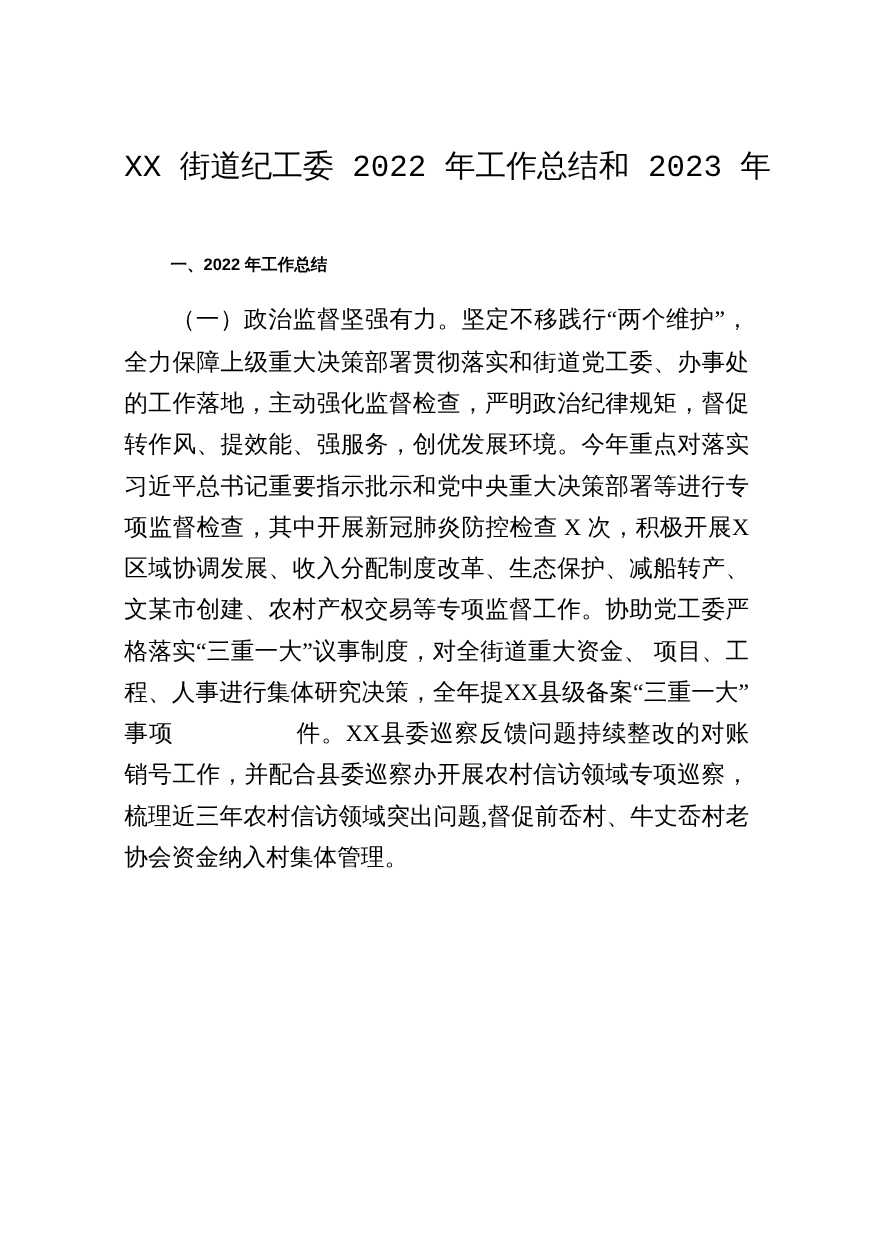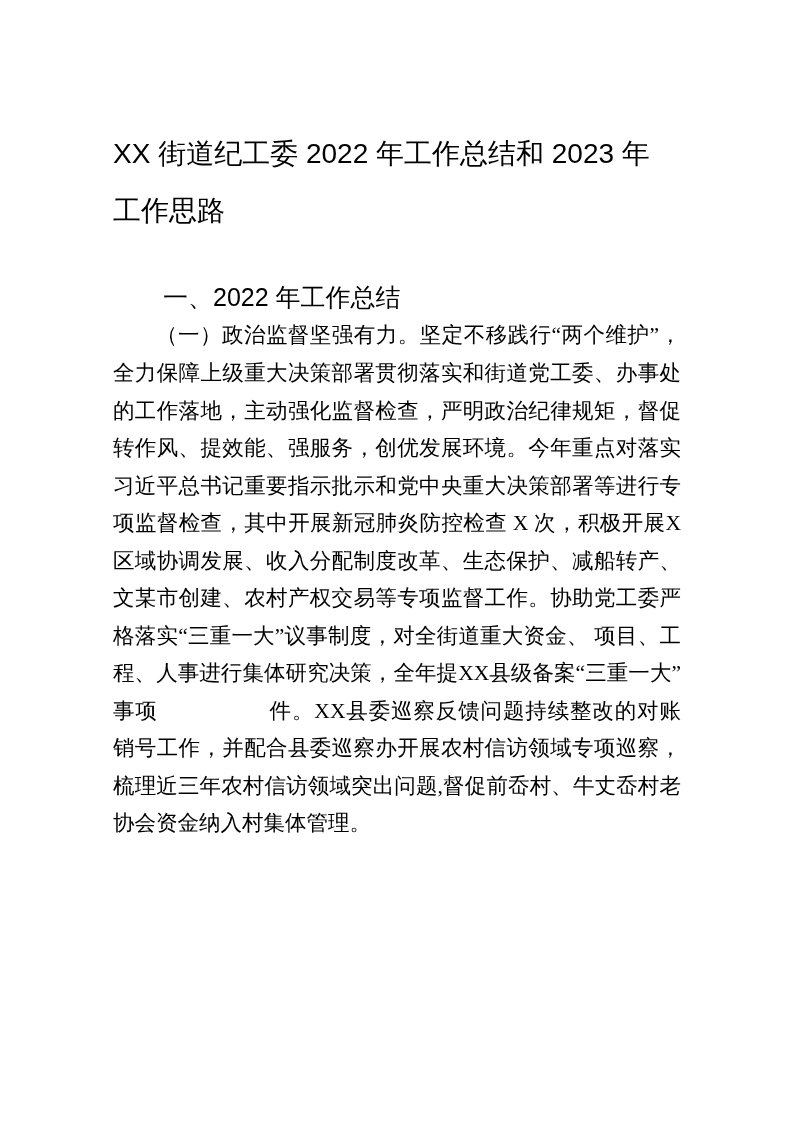--- a/index.html
+++ b/index.html
@@ -17,59 +17,58 @@
     background: #ffffff;
     color: #000000;
     padding: 125px 113px 0 113px;
     overflow: hidden;
   }
   .doc-title {
     margin: 0 0 40px 0;
     font-size: 28px;
     font-weight: 400;
     line-height: 57px;
-    text-align: left;
+    text-align: right;
     color: #000000;
-    font-family: Liberation Sans, sans-serif;
+    font-family: Liberation Mono, monospace;
   }
   .doc-title .title-line { display: block; white-space: nowrap; }
   .doc-body {
     font-size: 21.5px;
     line-height: 37.5px;
     text-align: justify;
     color: #000000;
   }
   .para {
     margin: 0;
     text-indent: 2em;
     text-align: justify;
   }
   .section-heading {
-    margin: 0;
-    font-size: 25px;
+    margin: 12px;
+    font-size: 15px;
     line-height: 37.5px;
-    font-weight: 400;
+    font-weight: 700;
     text-indent: 2em;
     font-family: "Liberation Sans", "DejaVu Sans", sans-serif;
     white-space: nowrap;
   }
   .lead-in {
     
     font-style: normal;
     font-family: Liberation Mono, monospace;
   }
 </style>
 </head>
 <body>
 
 <div class="page">
 
   <h1 class="doc-title">
     <span class="title-line">XX 街道纪工委 2022 年工作总结和 2023 年</span>
-    <span class="title-line">工作思路</span>
   </h1>
 
   <div class="doc-body">
 
 
     <h2 class="section-heading">一、2022 年工作总结</h2>
 
     <p class="para"><span class="lead-in">（一）政治监督坚强有力。</span><span>坚定不移践行“两个维护”，全力保障上级重大决策部署贯彻落实和街道党工委、办事处的工作落地，主动强化监督检查，严明政治纪律规矩，督促转作风、提效能、强服务，创优发展环境。今年重点对落实习近平总书记重要指示批示和党中央重大决策部署等进行专项监督检查，其中开展新冠肺炎防控检查 X 次，积极开展X区域协调发展、收入分配制度改革、生态保护、减船转产、文某市创建、农村产权交易等专项监督工作。协助党工委严格落实“三重一大”议事制度，对全街道重大资金、 项目、工程、人事进行集体研究决策，全年提XX县级备案“三重一大”事项　　　　　件。XX县委巡察反馈问题持续整改的对账销号工作，并配合县委巡察办开展农村信访领域专项巡察， 梳理近三年农村信访领域突出问题,督促前岙村、牛丈岙村老协会资金纳入村集体管理。</span></p>
 
   </div>

